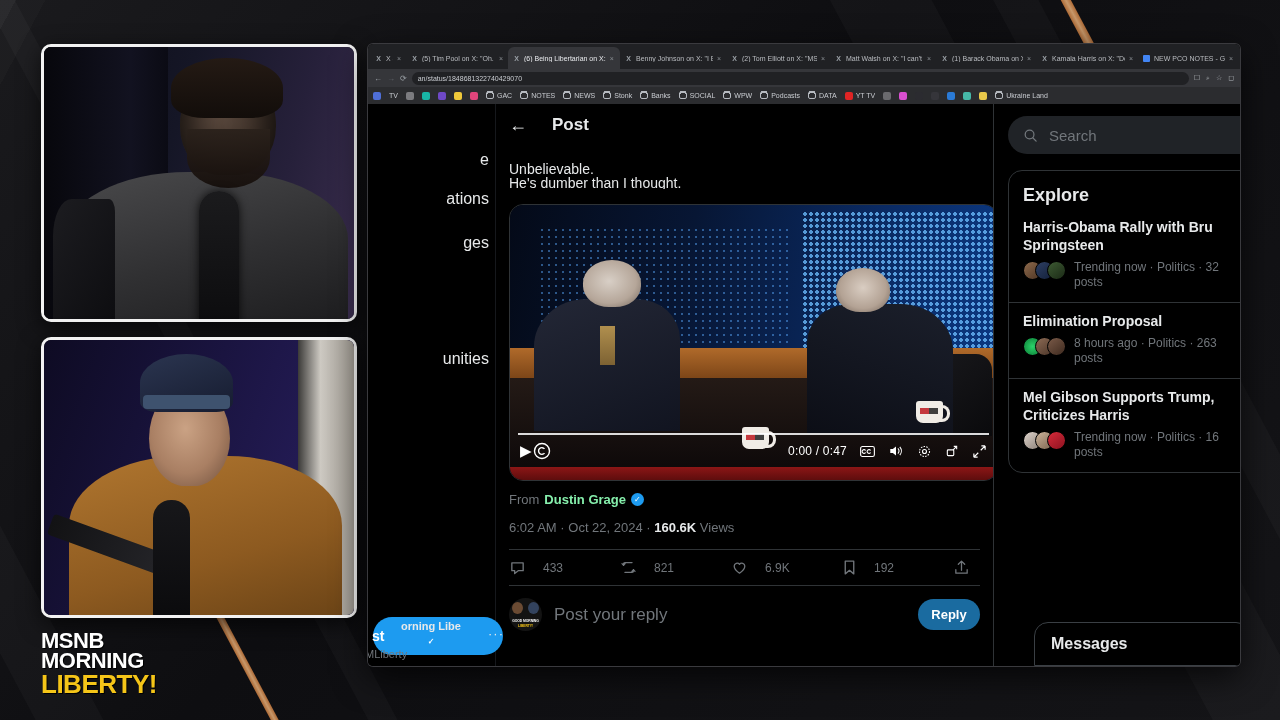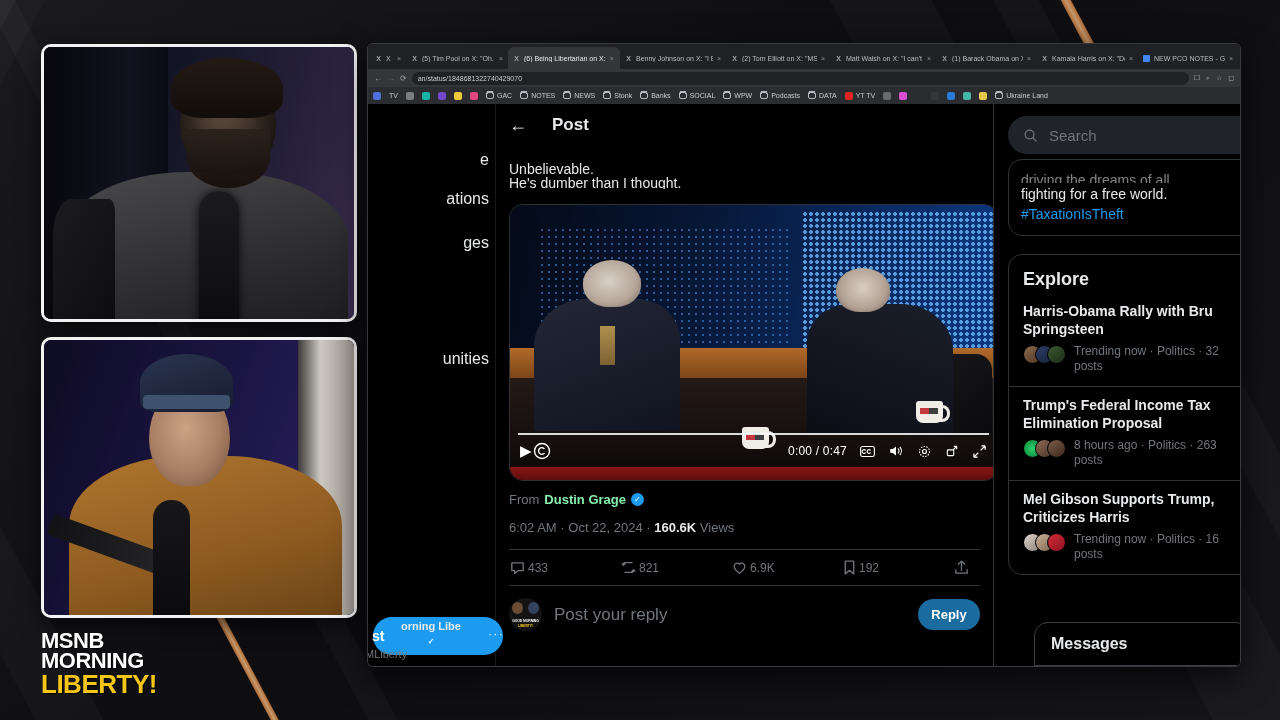--- a/index.html
+++ b/index.html
@@ -197,21 +197,21 @@
               align-items:center; gap:5px; }
   .fromline b { color:#86efac; font-weight:700; }
   .vb { width:13px; height:13px; border-radius:50%; background:#1d9bf0; color:#fff;
         font-size:8px; display:inline-flex; align-items:center; justify-content:center;
         flex:0 0 auto; }
   .metaline { margin-top:13px; font-size:13px; color:#71767b; }
   .metaline b { color:#e7e9ea; font-weight:700; }
 
   .actions { margin-top:14px; border-top:1px solid #2f3336; border-bottom:1px solid #2f3336;
              height:37px; display:flex; align-items:center; color:#71767b; font-size:12px; }
-  .act { display:flex; align-items:center; gap:2px; width:116px; }
+  .act { display:flex; align-items:center; gap:17px; width:116px; }
   .act svg { flex:0 0 auto; }
   .act.last { width:auto; margin-left:auto; margin-right:10px; }
 
   .replybox { margin-top:12px; display:flex; align-items:center; gap:12px; }
   .ravatar { width:33px; height:33px; border-radius:50%; background:#131313;
              position:relative; overflow:hidden; flex:0 0 auto; }
   .ravatar .h1 { position:absolute; left:3px; top:4px; width:11px; height:12px;
                  border-radius:50%; background:#6b4b33; }
   .ravatar .h2 { position:absolute; right:3px; top:4px; width:11px; height:12px;
                  border-radius:50%; background:#33435e; }
@@ -613,25 +613,20 @@
 
       <div id="xside">
         <div class="search">
           <svg width="15" height="15" viewBox="0 0 24 24">
               <circle cx="10.5" cy="10.5" r="7" fill="none" stroke="#71767b" stroke-width="2"></circle>
               <path d="M16 16l5 5" stroke="#71767b" stroke-width="2" stroke-linecap="round"></path>
             </svg>
           <span class="sp">Search</span>
         </div>
 
-        <div class="promo">
-          <div class="clip">driving the dreams of all</div>
-          <div class="l">fighting for a free world.</div>
-          <div class="tag">#TaxationIsTheft</div>
-        </div>
 
         <div class="explore">
           <h2>Explore</h2>
 
           <div class="trend">
             <div class="tt">Harris-Obama Rally with Bru</div>
             <div class="tt2">Springsteen</div>
             <div class="tm">
               <div class="faces">
                 <span class="face" style="background:linear-gradient(140deg,#8e6a4c,#4e3524)"></span>
@@ -639,21 +634,20 @@
                 <span class="face" style="background:linear-gradient(140deg,#3d5a33,#1b2a16)"></span>
               </div>
               <div class="tsub">
                 <span>Trending now · Politics · 32</span>
                 <span class="w2">posts</span>
               </div>
             </div>
           </div>
 
           <div class="trend">
-            <div class="tt">Trump's Federal Income Tax</div>
             <div class="tt2">Elimination Proposal</div>
             <div class="tm">
               <div class="faces">
                 <span class="face" style="background:radial-gradient(circle at 50% 50%,#2bd46a,#0b7a35)"></span>
                 <span class="face" style="background:linear-gradient(140deg,#8d6b55,#4b3528)"></span>
                 <span class="face" style="background:linear-gradient(140deg,#7a5a48,#3e2a1f)"></span>
               </div>
               <div class="tsub">
                 <span>8 hours ago · Politics · 263</span>
                 <span class="w2">posts</span>

